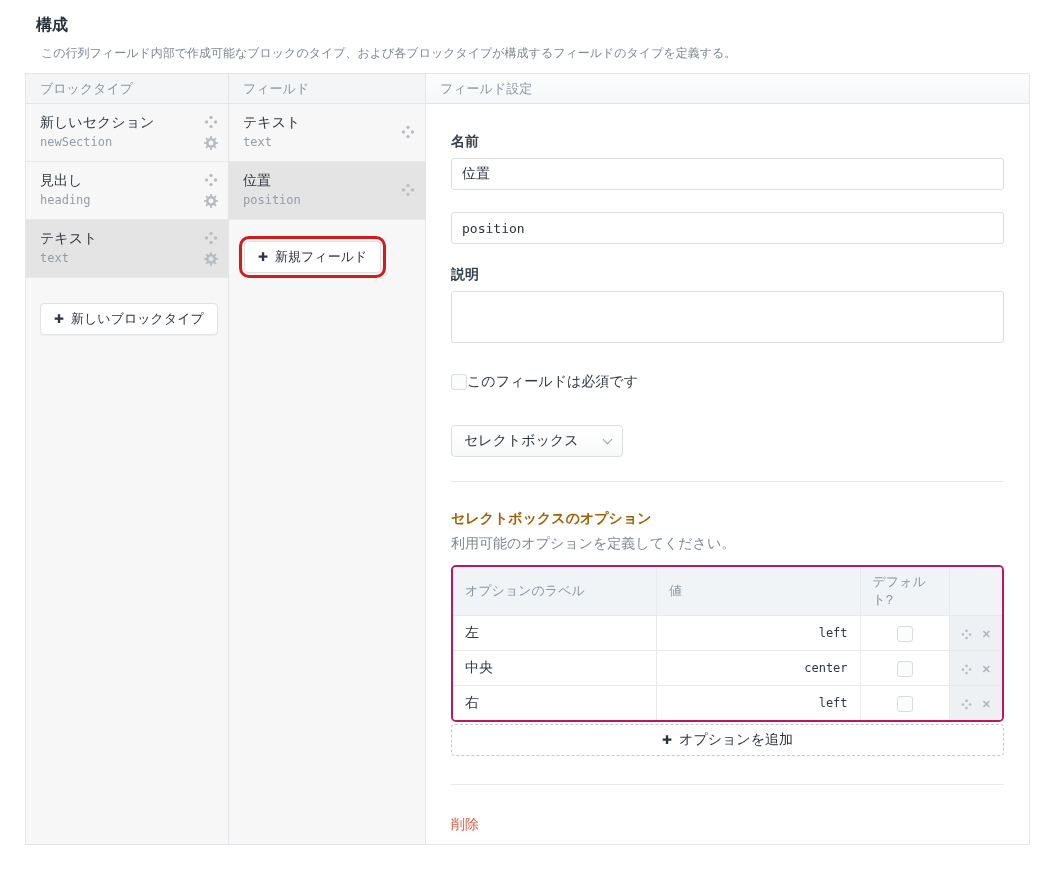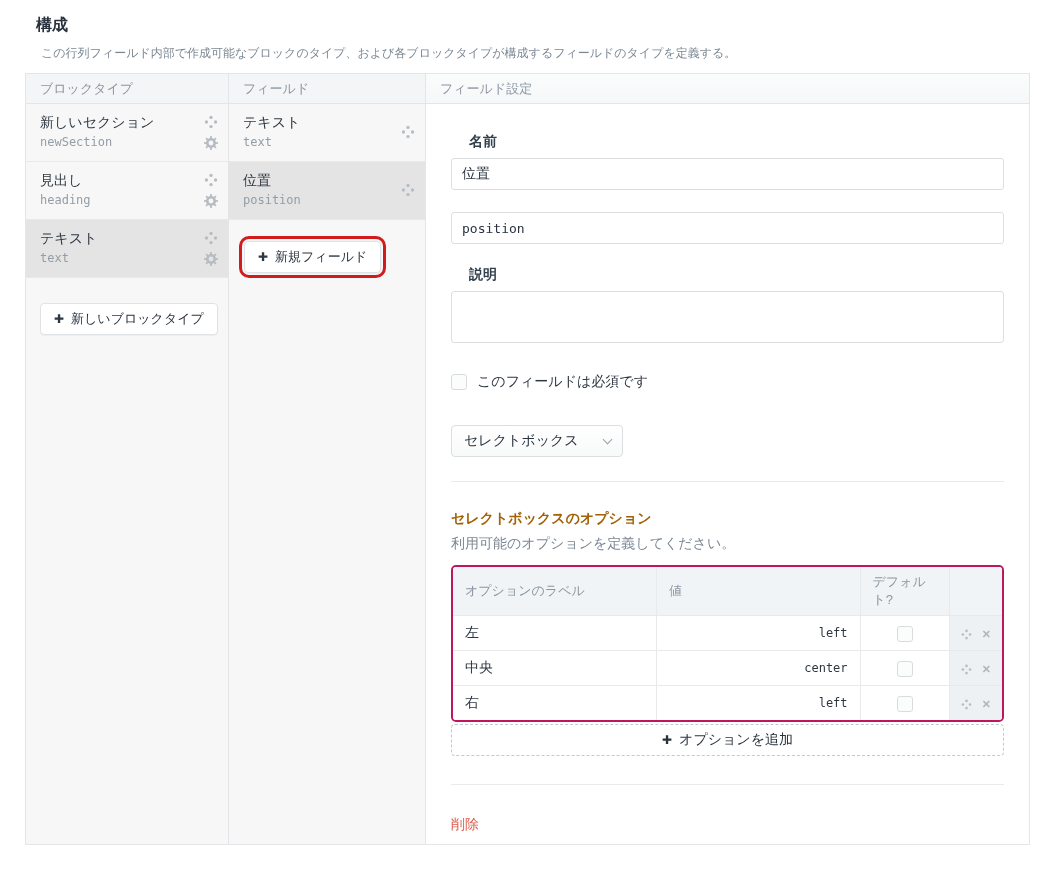--- a/index.html
+++ b/index.html
@@ -61,33 +61,33 @@
   .col-blocktypes .btn { margin:25px 0 0 14px; }
   .ring {
     display:inline-block; margin:16px 0 0 10px; padding:2px;
     border:3px solid #d21c1c; border-radius:10px;
   }
   .ring .btn { margin:0; }
 
   
   .pane-body { padding:29px 25px 0; }
   .field { margin-bottom:22px; }
-  .field-label { display:block; font-size:14px; font-weight:bold; color:#33404d; margin-bottom:7px;margin-left:18px; }
+  .field-label { display:block; font-size:14px; font-weight:bold; color:#33404d; margin-bottom:7px; }
   .req { color:#da5a47; margin-left:5px; font-weight:bold; font-size:12px; }
   .text-input {
     width:100%; height:32px; border:1px solid #dcdfe2; border-radius:3px;
     padding:0 10px; font-size:14px; color:#29323d; background:#fff;
     font-family:inherit; outline:none;
   }
   .code-input { font-family:"DejaVu Sans Mono", monospace; font-size:13px; }
   .textarea-input {
     width:100%; height:52px; border:1px solid #dcdfe2; border-radius:3px;
     padding:8px 10px; font-size:14px; font-family:inherit; resize:none; outline:none;
   }
-  .checkbox-row { display:flex; align-items:center; gap:10px; margin:26px 0 34px; font-size:14px; color:#2e3741; }
+  .checkbox-row { display:flex; align-items:center; margin:26px 0 34px; font-size:14px; color:#2e3741; }
   .checkbox {
     width:16px; height:16px; flex:0 0 16px;
     border:1px solid #d8dcdf; border-radius:3px; background:#fbfcfc; cursor:pointer;
   }
   .select {
     display:inline-flex; align-items:center; justify-content:space-between;
     width:172px; height:32px; padding:0 11px 0 12px;
     border:1px solid #dcdfe2; border-radius:4px;
     background:linear-gradient(#ffffff,#f8f9f9);
     font-size:14px; color:#29323d; cursor:pointer;

